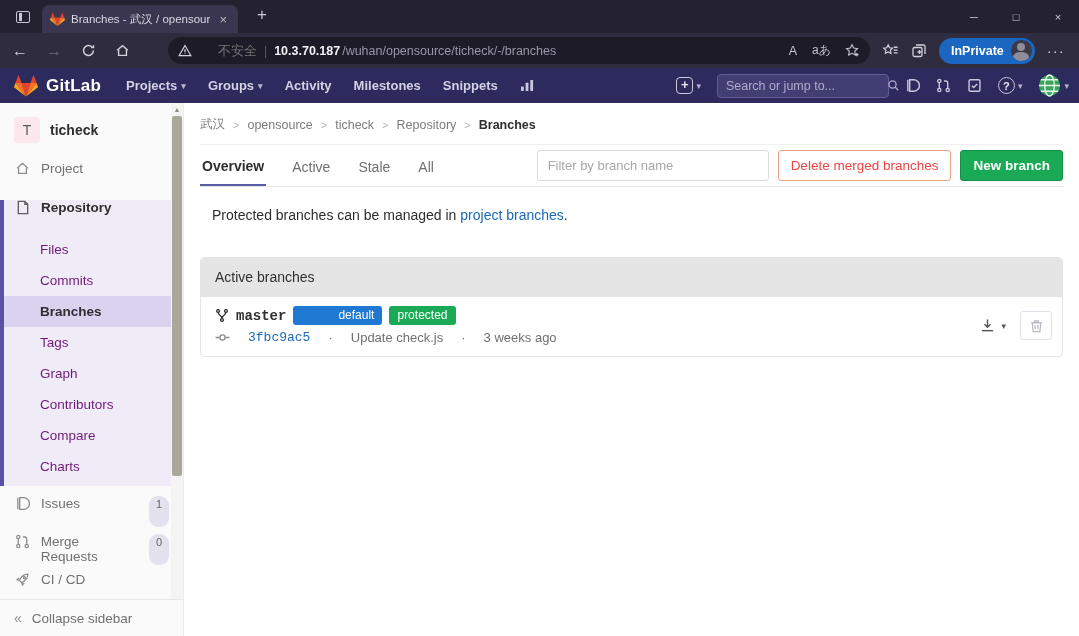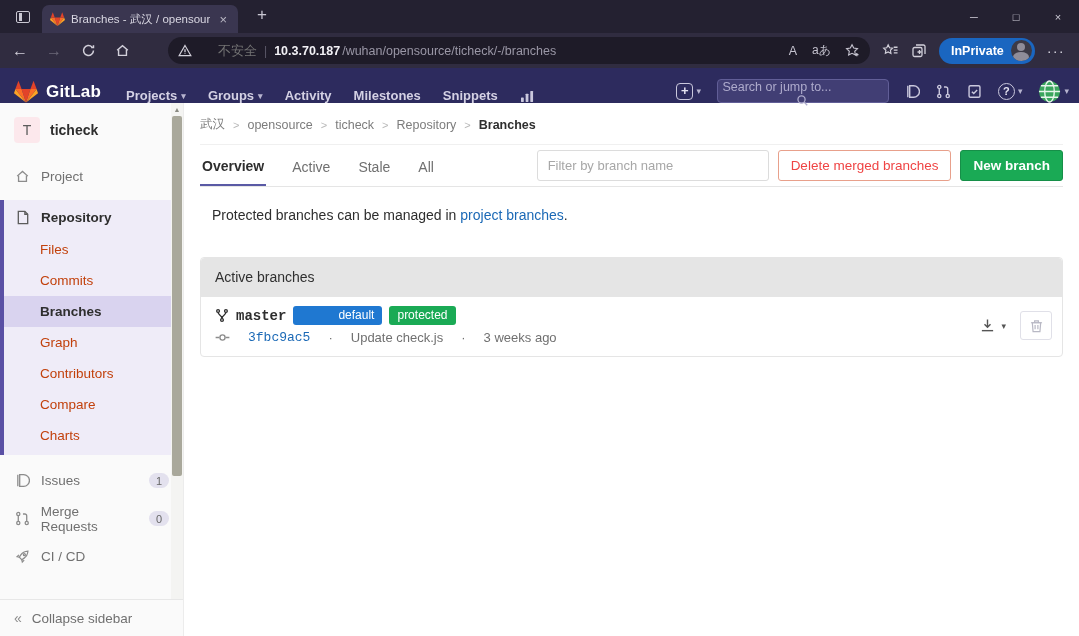--- a/index.html
+++ b/index.html
@@ -33,48 +33,48 @@
   .readaloud { font-size:12.5px; letter-spacing:1px; }
   .after-bar { position:absolute; left:882px; top:4px; display:flex; align-items:center; gap:12px; height:27px; }
   .inprivate { background:#1a66c0; border-radius:14px; height:26px; display:flex; align-items:center; padding:2px 3px 2px 12px; gap:7px; }
   .inprivate-label { color:#fff; font-size:12.5px; font-weight:bold; }
   .avatar-mini { width:21px; height:21px; border-radius:50%; background:#3c3a46; position:relative; overflow:hidden; }
   .avatar-mini::before { content:""; position:absolute; left:6.5px; top:3px; width:8px; height:8px; border-radius:50%; background:#8f8d99; }
   .avatar-mini::after { content:""; position:absolute; left:2.5px; top:12px; width:16px; height:10px; border-radius:50%; background:#8f8d99; }
   .ellipsis-btn { color:#d2d0da; font-size:15px; letter-spacing:1px; }
 
   
-  .gl-nav { position:relative; height:35px; background:#2d2b5e; display:flex; align-items:flex-end; padding:0 10px; }
+  .gl-nav { position:relative; height:35px; background:#2d2b5e; display:flex; align-items:center; padding:0 10px; }
   .gl-brand { display:flex; align-items:center; gap:8px; margin:0 14px 0 4px; }
   .gl-brand-name { color:#fff; font-size:17px; font-weight:bold; letter-spacing:.2px; }
   .gl-link { color:#d4d1e4; font-size:13px; font-weight:bold; margin:0 11px; display:flex; align-items:center; gap:4px; white-space:nowrap; }
   .caret { font-size:9px; color:#b7b4cf; }
   .gl-right { margin-left:auto; display:flex; align-items:center; gap:16px; }
   .plus-box { display:flex; align-items:center; gap:3px; }
   .plus-sq { width:17px; height:17px; border:1.5px solid #cac8dd; border-radius:4px; color:#e6e4f2; font-size:13px; line-height:14px; text-align:center; font-weight:bold; }
-  .gl-search { width:172px; height:24px; background:#413e74; border:1px solid #615e97; border-radius:4px; display:flex; align-items:center; padding:0 8px;flex-direction:column; }
+  .gl-search { width:172px; height:24px; background:#413e74; border:1px solid #615e97; border-radius:4px; display:flex; align-items:center; padding:0 8px; }
   .gl-search input { flex:1; background:transparent; border:none; outline:none; color:#cbc9e0; font-size:12.5px; font-family:"Liberation Sans",sans-serif; }
   .gl-search input::placeholder { color:#aeabcc; }
   .gl-ic { display:flex; align-items:center; gap:3px; }
   .help-circle { width:17px; height:17px; border:1.5px solid #cac8dd; border-radius:50%; color:#e6e4f2; font-size:11px; font-weight:bold; display:flex; align-items:center; justify-content:center; }
 
   
   .bodywrap { display:flex; height:533px; }
 
   
   .sidebar { position:relative; width:184px; background:#fafafa; border-right:1px solid #ececec; flex:none; }
   .sb-context { display:flex; align-items:center; gap:10px; padding:14px 16px 12px 14px; }
   .sb-avatar { width:26px; height:26px; border-radius:4px; background:#fce8ec; color:#5c5c5c; font-size:14px; display:flex; align-items:center; justify-content:center; }
   .sb-project-name { font-size:14px; font-weight:bold; color:#2e2e2e; }
-  .sb-item { display:flex; align-items:center; gap:10px; height:31px; padding:0 14px; color:#707070; font-size:13.5px; }
+  .sb-item { display:flex; gap:10px; height:31px; padding:0 14px; color:#707070; font-size:13.5px; }
   .sb-item .sb-ic { width:17px; display:flex; justify-content:center; color:#8c8c8c; }
   .sb-section { background:#efecf8; border-left:4px solid #5a50a5; margin-top:8px; padding-bottom:4px; }
   .sb-section .sb-item { padding-left:10px; }
   .sb-section-head { color:#2e2e2e; font-weight:bold; height:34px; }
-  .sb-sub { display:block; line-height:31px; height:31px; padding:0 0 0 36px; color:#c2410c; font-size:13.5px; }
+  .sb-sub { display:block; line-height:31px; height:31px; padding:0 0 0 36px; color:#701a75; font-size:13.5px; }
   .sb-sub.active { background:#d9d3ef; color:#2e2e2e; font-weight:bold; }
   .sb-badge { margin-left:auto; background:#e3e1ee; color:#666; border-radius:9px; font-size:11px; padding:1.5px 7px; }
   .sb-group { margin-top:10px; }
   .sb-item + .sb-item { margin-top:7px; }
   .sb-collapse { position:absolute; left:0; right:0; bottom:0; height:37px; border-top:1px solid #e7e7e7; background:#fafafa; display:flex; align-items:center; gap:10px; padding:0 14px; color:#707070; font-size:13.5px; }
   .sb-collapse .chev { font-size:14px; color:#8c8c8c; }
   .sb-scrollbar { position:absolute; right:0; top:0; width:12px; height:496px; background:#f4f4f2; }
   .sb-scroll-up { height:12px; display:flex; align-items:center; justify-content:center; font-size:7px; color:#8a8a82; }
   .sb-scroll-thumb { position:absolute; top:13px; left:1px; width:10px; height:360px; background:#a9a89b; border-radius:2px; }
 
@@ -319,20 +319,21 @@
             <svg width="14" height="15" viewBox="0 0 14 16" fill="none" stroke="#5c5c5c" stroke-width="1.4">
               <path d="M2 1.5h7l3 3v10H2Z"></path>
                 <path d="M9 1.5v3h3"></path>
             </svg>
           </span>
           <span style="color:#2e2e2e;">Repository</span>
         </div>
         <span class="sb-sub">Files</span>
         <span class="sb-sub">Commits</span>
         <span class="sb-sub active">Branches</span>
+        <span class="sb-sub">Tags</span>
         <span class="sb-sub">Graph</span>
         <span class="sb-sub">Contributors</span>
         <span class="sb-sub">Compare</span>
         <span class="sb-sub">Charts</span>
       </div>
 
       <div class="sb-group">
         <div class="sb-item">
           <span class="sb-ic">
             <svg width="15" height="15" viewBox="0 0 16 16" fill="none" stroke="#8c8c8c" stroke-width="1.4">

